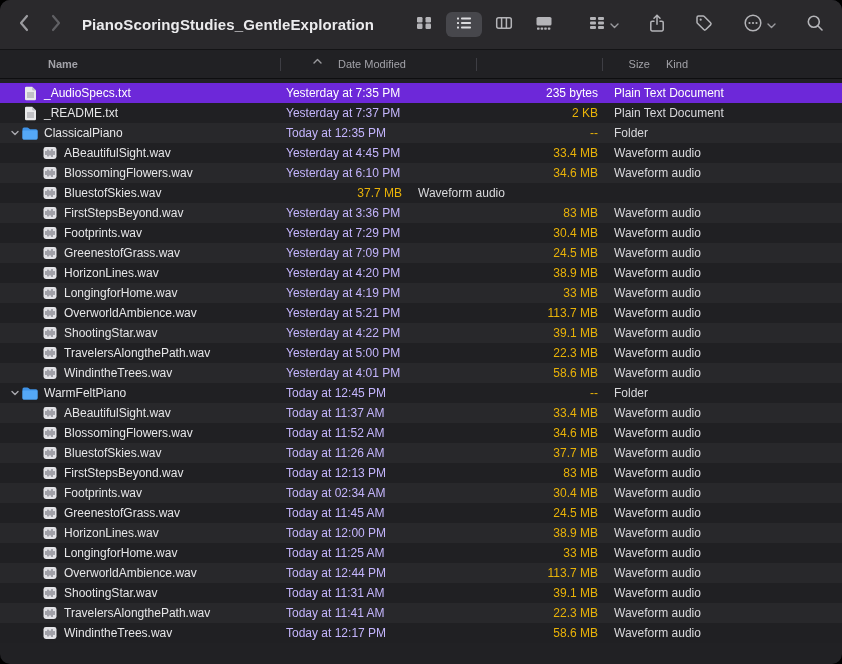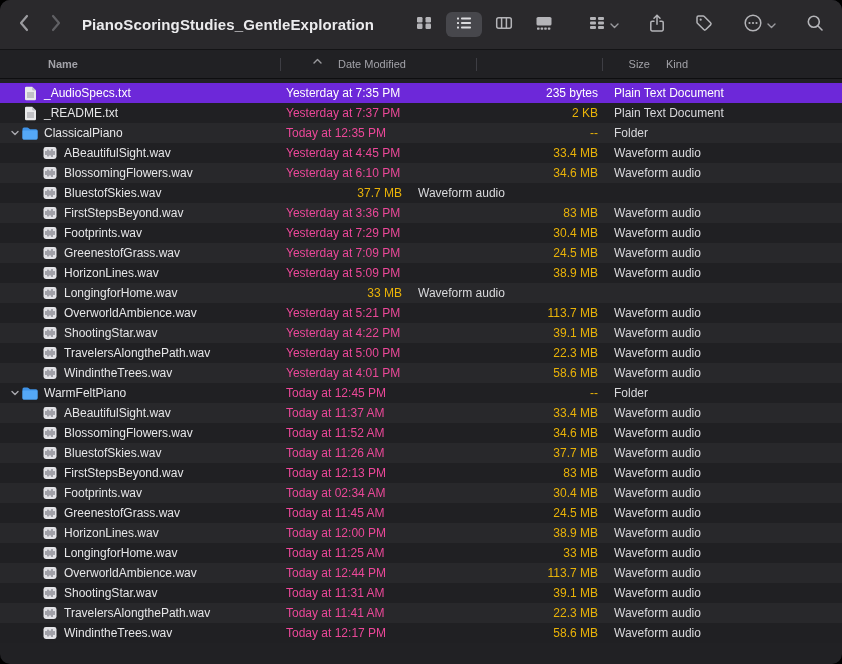--- a/index.html
+++ b/index.html
@@ -39,21 +39,21 @@
   
   .rows { flex:1; padding-top:4px; overflow:hidden; }
   .row { height:20px; display:flex; align-items:center; font-size:12px; color:#e6e6e8; }
   .row.stripe-a { background:#28282b; }
   .row.stripe-b { background:#202023; }
   .row.selected { background:#6d28d9; }
   .c-name { width:286px; display:flex; align-items:center; white-space:nowrap; overflow:hidden; }
   .twisty { width:14px; margin-left:8px; flex:none; display:flex; justify-content:center; align-items:center; }
   .indent { width:20px; flex:none; }
   .ficon { width:16px; height:16px; margin-right:6px; flex:none; display:flex; align-items:center; justify-content:center; }
-  .c-date { width:196px; color:#ec4899; }
+  .c-date { width:196px; color:#c4b5fd; }
   .c-size { width:124px; text-align:right; padding-right:8px; color:#eab308; }
   .c-kind { flex:1; padding-left:8px; color:#d9d9dc; }
   .row.selected .c-name, .row.selected .c-date, .row.selected .c-size, .row.selected .c-kind { color:#fff; }
 </style>
 </head>
 <body>
 
 <div class="window">
 
   <div class="toolbar">
@@ -417,21 +417,21 @@
                 <line x1="3" y1="5.5" x2="3" y2="8.5"></line>
                 <line x1="5" y1="4" x2="5" y2="10"></line>
                 <line x1="7" y1="5" x2="7" y2="9"></line>
                 <line x1="9" y1="3.5" x2="9" y2="10.5"></line>
                 <line x1="11" y1="5.5" x2="11" y2="8.5"></line>
               </g>
             </svg>
           </span>
           <span>HorizonLines.wav</span>
         </div>
-        <div class="c-date">Yesterday at 5:09 PM</div>
+        <div class="c-date">Yesterday at 4:20 PM</div>
         <div class="c-size">38.9 MB</div>
         <div class="c-kind">Waveform audio</div>
       </div>
       <div class="row stripe-a">
         <div class="c-name">
           <span class="twisty"></span>
           <span class="indent"></span>
           <span class="ficon">
             <svg width="14" height="14" viewBox="0 0 14 14">
               <rect x="0.5" y="1" width="13" height="12" rx="2.4" fill="#e2e2e6"></rect>
@@ -439,20 +439,21 @@
                 <line x1="3" y1="5.5" x2="3" y2="8.5"></line>
                 <line x1="5" y1="4" x2="5" y2="10"></line>
                 <line x1="7" y1="5" x2="7" y2="9"></line>
                 <line x1="9" y1="3.5" x2="9" y2="10.5"></line>
                 <line x1="11" y1="5.5" x2="11" y2="8.5"></line>
               </g>
             </svg>
           </span>
           <span>LongingforHome.wav</span>
         </div>
+        <div class="c-date">Yesterday at 4:19 PM</div>
         <div class="c-size">33 MB</div>
         <div class="c-kind">Waveform audio</div>
       </div>
       <div class="row stripe-b">
         <div class="c-name">
           <span class="twisty"></span>
           <span class="indent"></span>
           <span class="ficon">
             <svg width="14" height="14" viewBox="0 0 14 14">
               <rect x="0.5" y="1" width="13" height="12" rx="2.4" fill="#e2e2e6"></rect>

